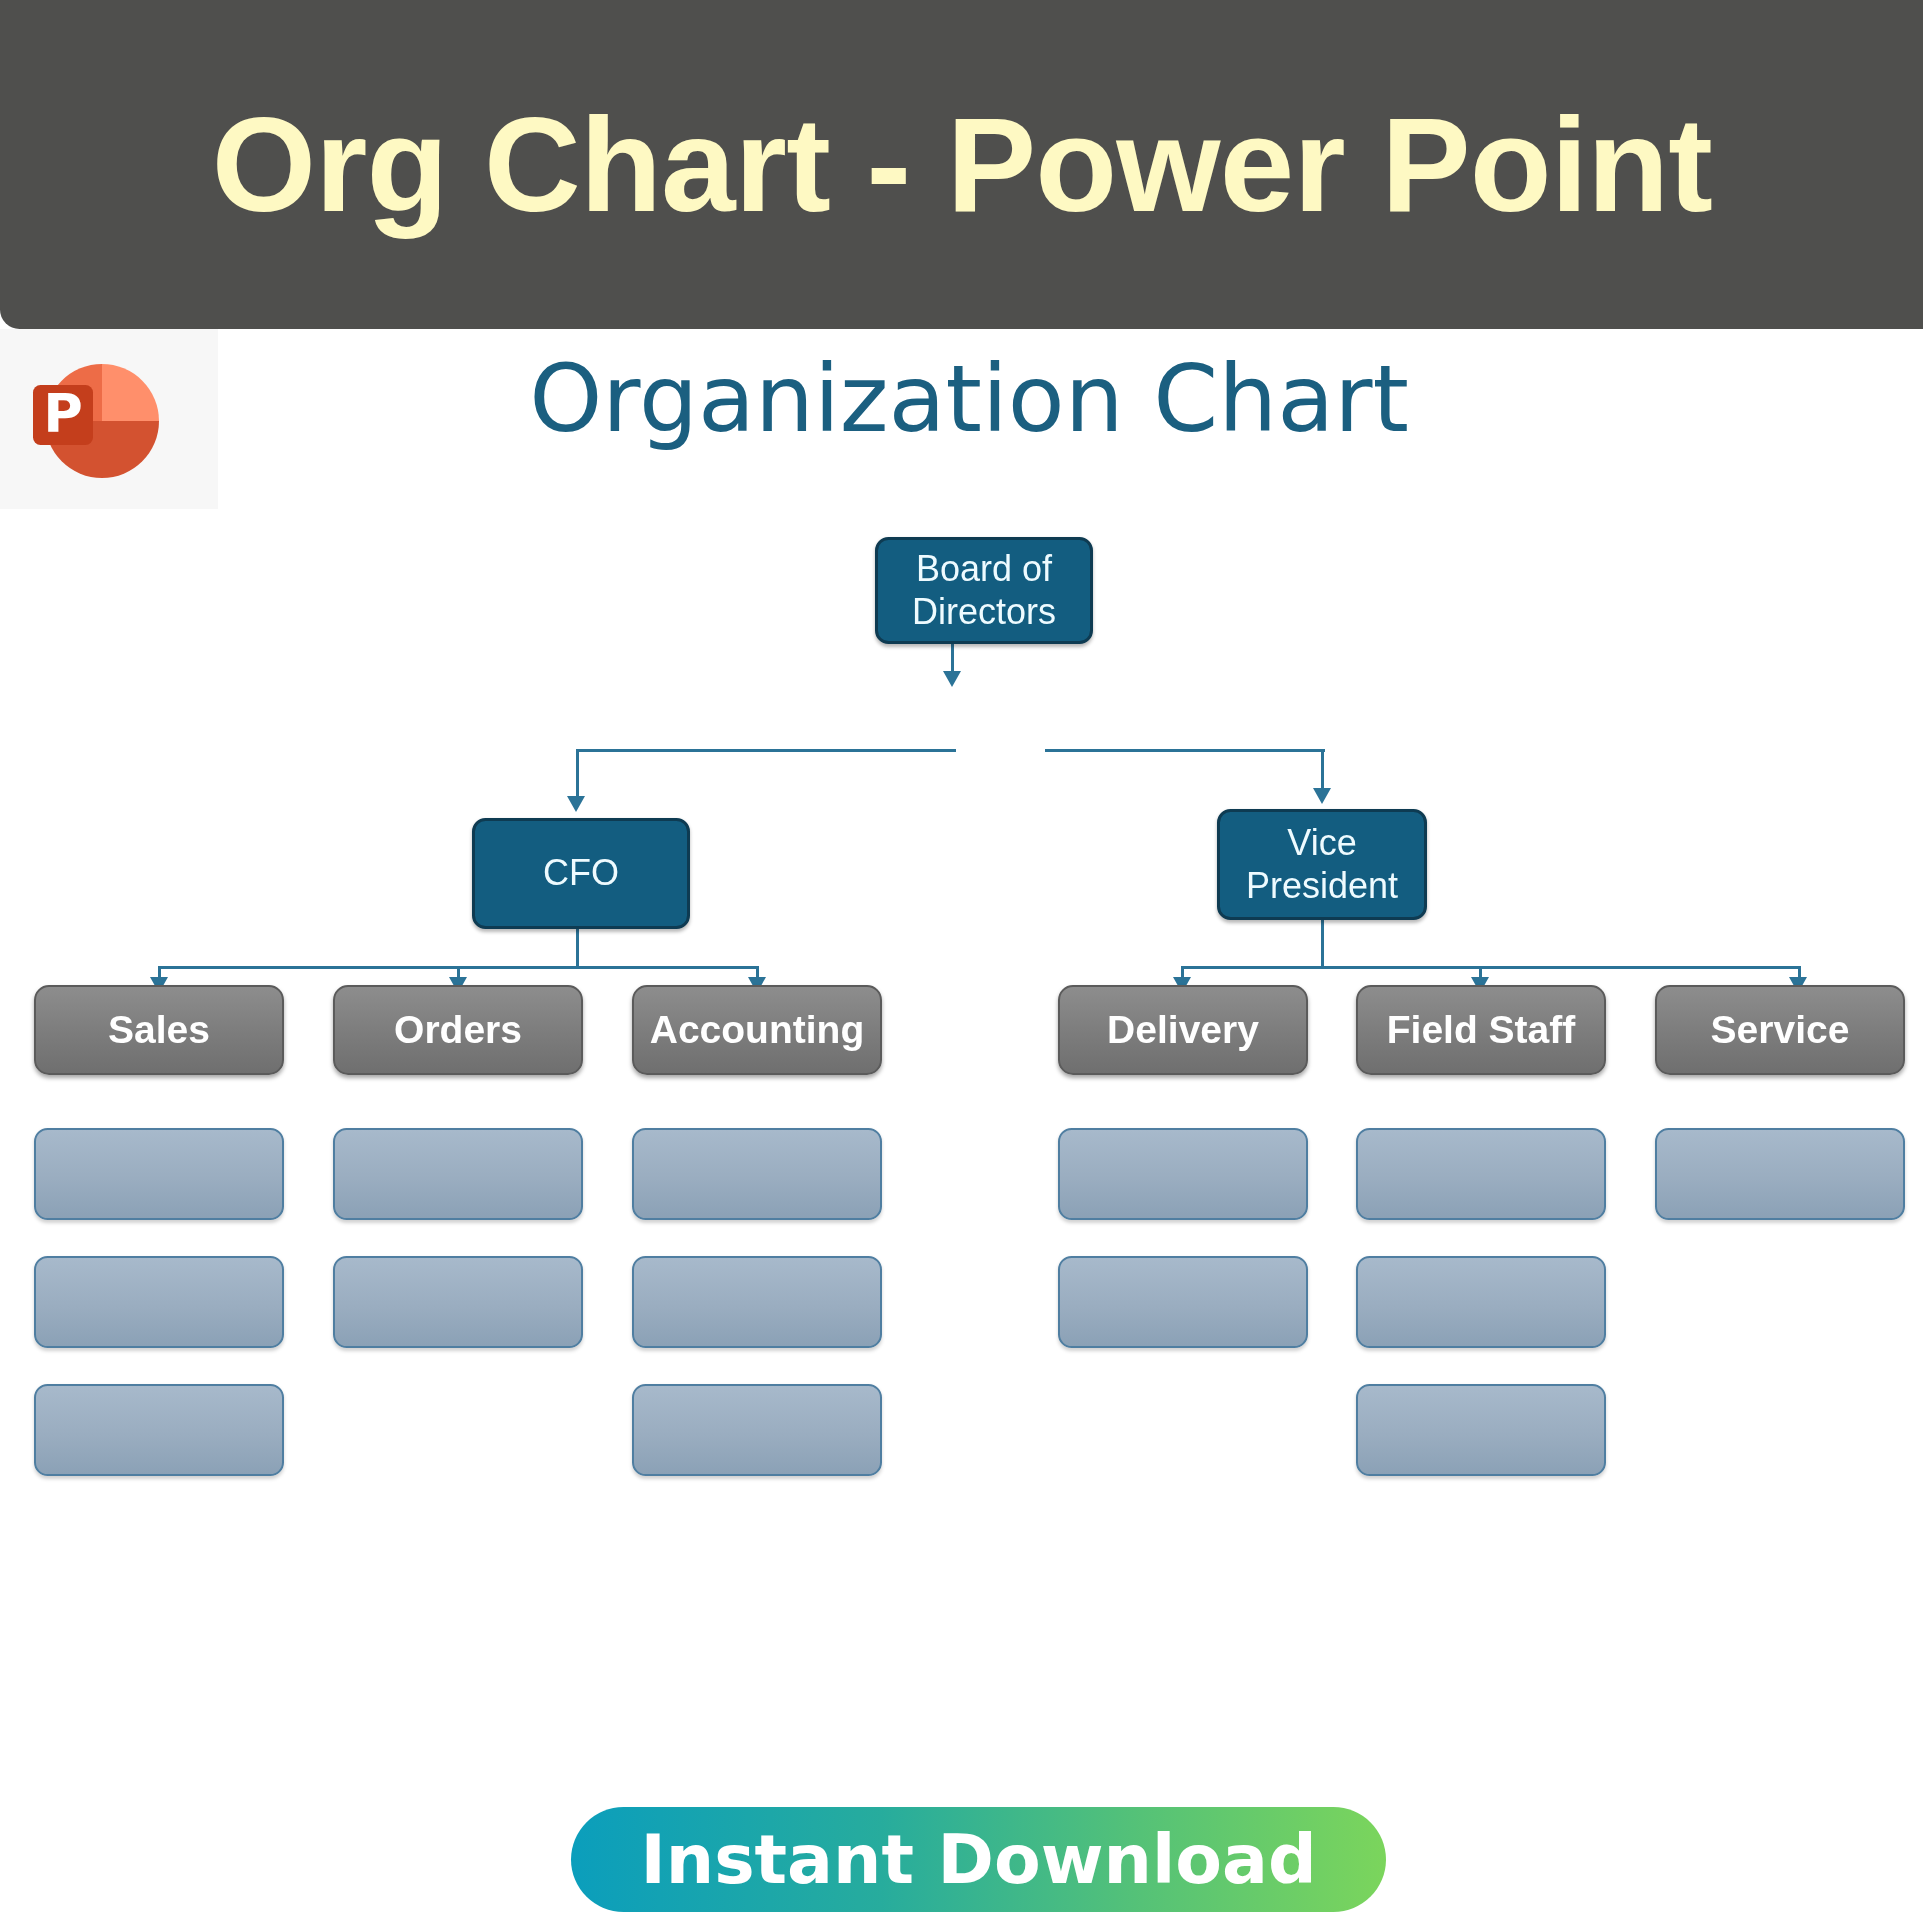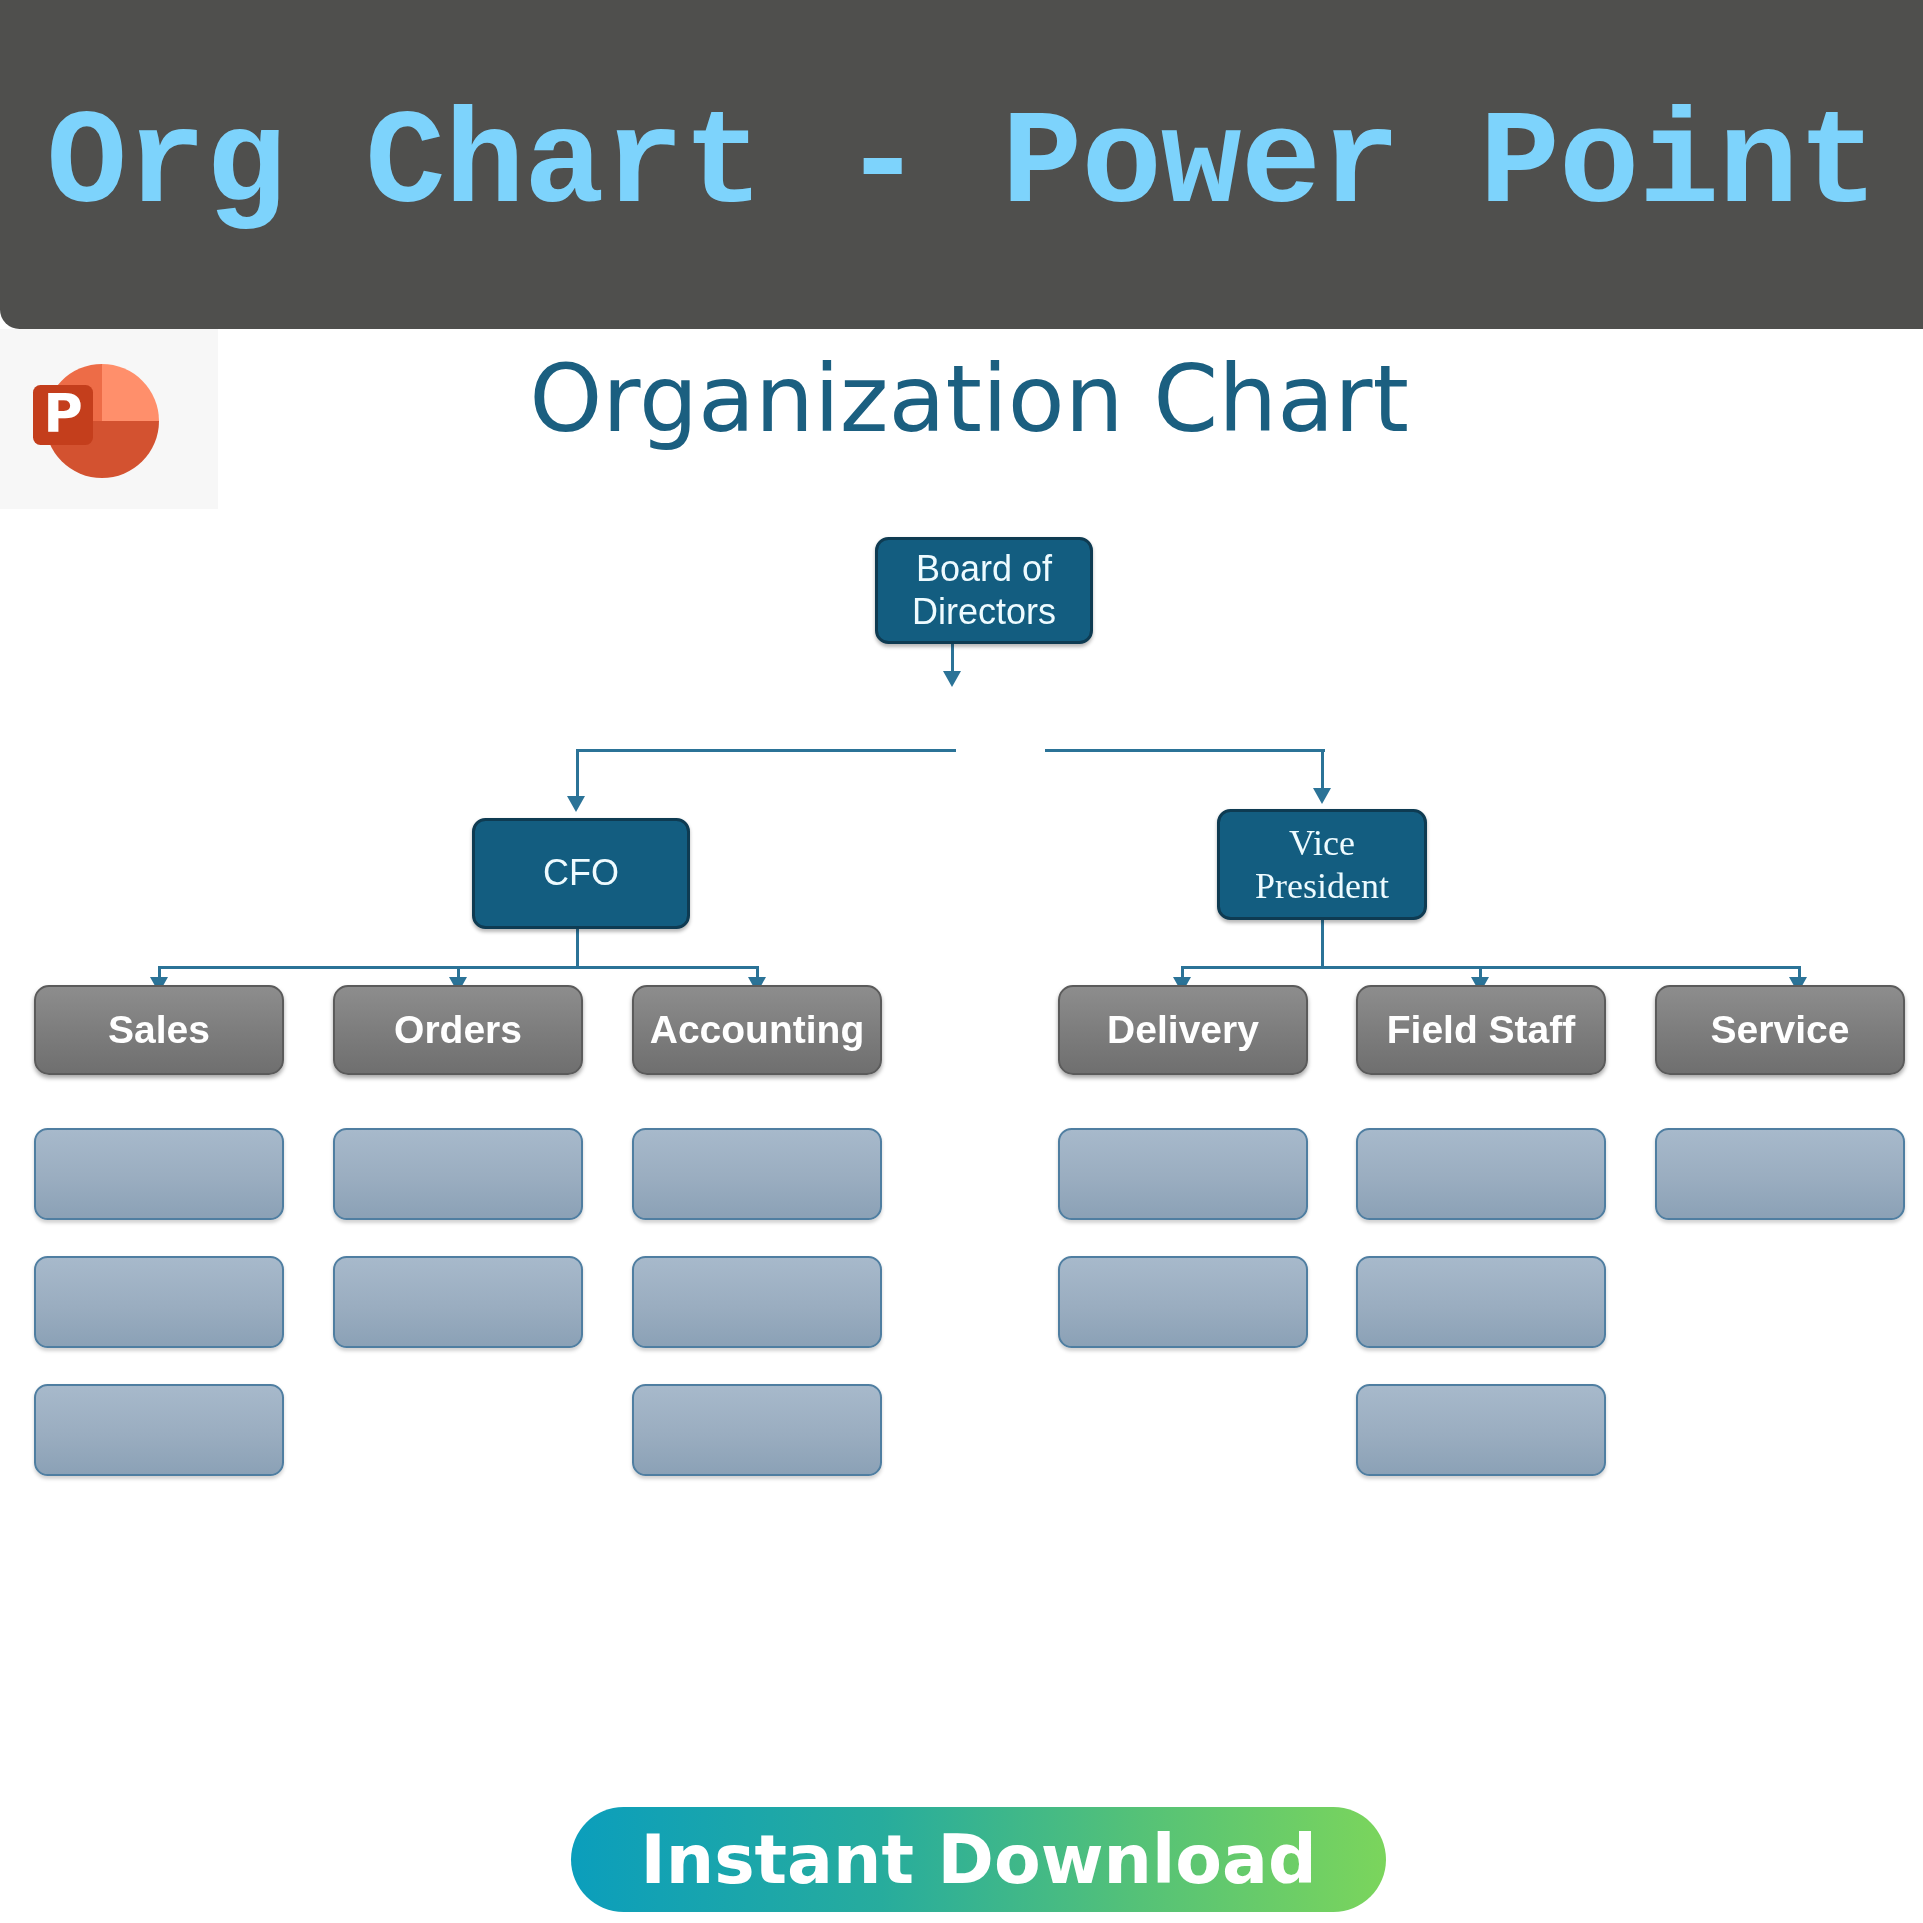--- a/index.html
+++ b/index.html
@@ -21,27 +21,27 @@
     left: 0; top: 0;
     width: 1924px;
     height: 329px;
     background: #4f4f4d;
     border-bottom-left-radius: 19.5px;
     display: flex;
     align-items: center;
     justify-content: center;
   }
   #header-title {
-    color: #7dd3fc;
+    color: #fef9c3;
     font-size: 134px;
     font-weight: bold;
     letter-spacing: -0.8px;
     line-height: 1;
     white-space: nowrap;
-    font-family: Liberation Mono, monospace;
+    font-family: Liberation Sans, sans-serif;
   }
 
   
   #ppt-logo-tile {
     position: absolute;
     left: 0; top: 329px;
     width: 218px;
     height: 180px;
     background: #f7f7f7;
   }
@@ -206,21 +206,21 @@
 
   <div class="node node-exec" style="left:843px; top:526px; width:218px; height:107px;margin-left:32px;">
     <span>Board of Directors</span>
   </div>
 
 
   <div class="node node-exec" style="left:472px; top:807px; width:218px; height:111px;">
     <span>CFO</span>
   </div>
 
-  <div class="node node-exec" style="left:1217px; top:798px; width:210px; height:111px;font-family:Liberation Serif, serif;">
+  <div class="node node-exec" style="left:1217px; top:798px; width:210px; height:111px;">
     <span>Vice President</span>
   </div>
 
   <div class="node node-dept" style="left:34px; top:974px; width:250px; height:90px;">
     <span>Sales</span>
   </div>
   <div class="node node-dept" style="left:333px; top:974px; width:250px; height:90px;">
     <span>Orders</span>
   </div>
   <div class="node node-dept" style="left:632px; top:974px; width:250px; height:90px;">

